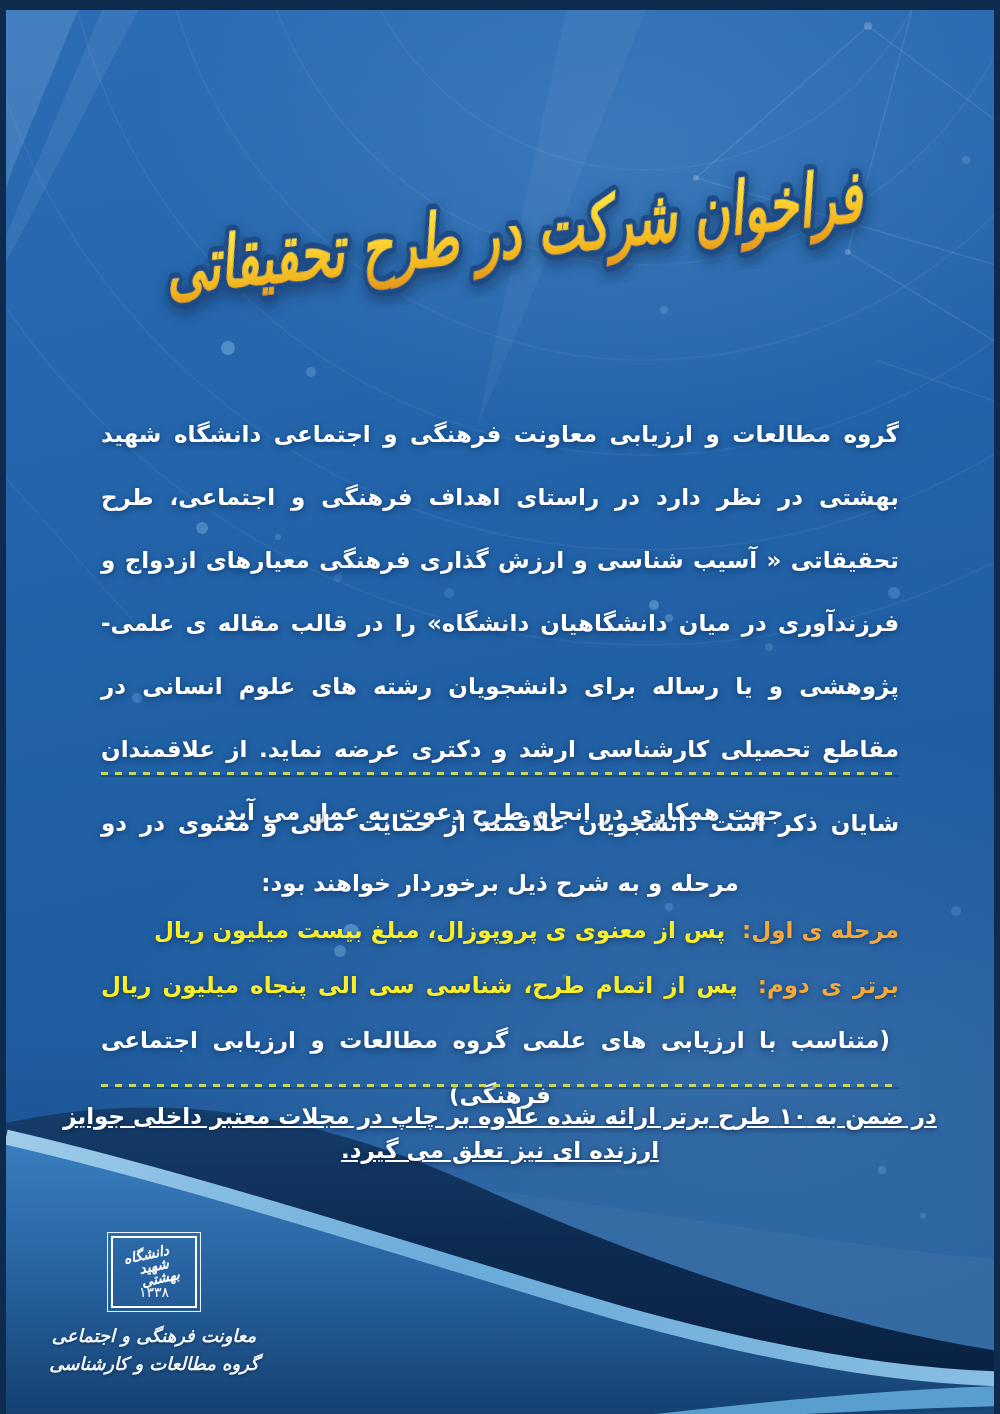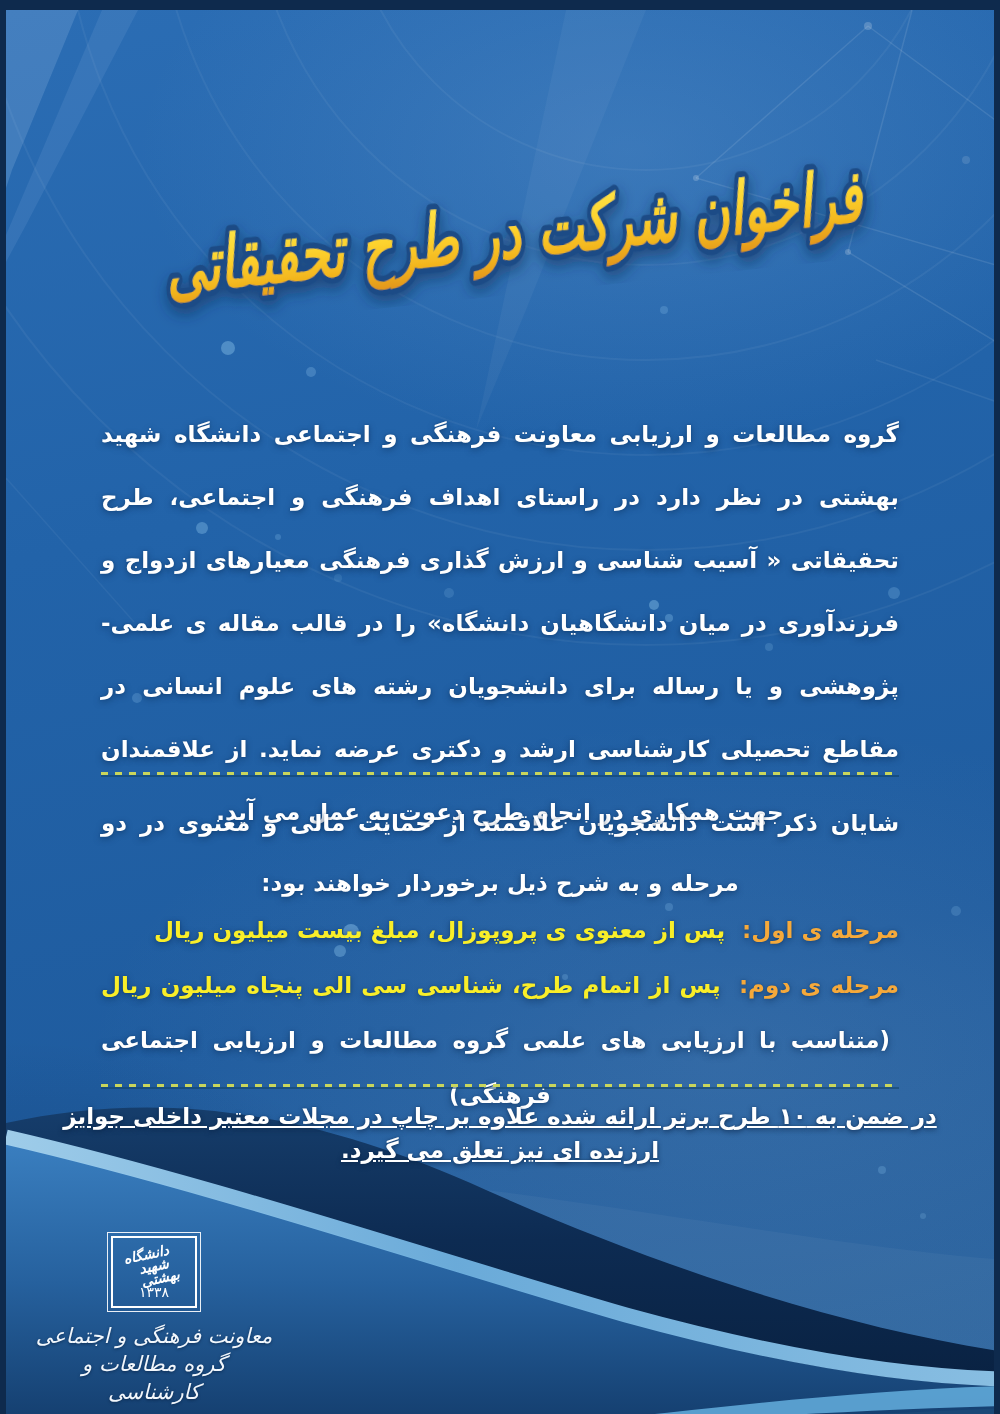--- a/index.html
+++ b/index.html
@@ -87,22 +87,22 @@
   }
   .logo-cal .l1{transform:translateX(-5px);}
   .logo-cal .l3{transform:translateX(4px);}
   .logo-year{
     color:#fff;font-size:14px;line-height:9px;margin-top:2px;letter-spacing:1px;direction:rtl;font-family:Liberation Serif, serif;
   }
 
   .org{
     position:absolute;left:28px;top:1312px;width:240px;
     direction:rtl;text-align:center;
-    color:#f2f7fc;font-weight:normal;font-style:italic;
-    font-size:21px;line-height:28px;
+    color:#f2f7fc;font-weight:bold;font-style:italic;
+    font-size:18px;line-height:28px;
     text-shadow:0 1px 3px rgba(8,30,62,.65);
   }
 </style>
 </head>
 <body>
 
 <div class="page">
 
   <svg class="bg-svg" width="1000" height="1414" viewBox="0 0 1000 1414">
     <defs>
@@ -208,21 +208,21 @@
   <div class="sep sep1"></div>
 
   <div class="fa support">شایان ذکر است دانشجویان علاقمند از حمایت مالی و معنوی در دو مرحله و به شرح ذیل برخوردار خواهند بود:</div>
 
   <div class="fa stages">
     <div class="stage first">
       <span class="stage-label">مرحله ی اول:</span>
       <span class="stage-amount">پس از معنوی ی پروپوزال، مبلغ بیست میلیون ریال</span>
     </div>
     <div class="stage second">
-      <span class="stage-label">مرحله ی دوم:</span>
+      <span class="stage-label">برتر ی دوم:</span>
       <span class="stage-amount">پس از اتمام طرح، شناسی سی الی پنجاه میلیون ریال</span>
       <span class="stage-note">(متناسب با ارزیابی های علمی گروه مطالعات و ارزیابی اجتماعی فرهنگی)</span>
     </div>
   </div>
 
   <div class="sep sep2"></div>
 
   <div class="fa footer-note">در ضمن به ۱۰ طرح برتر ارائه شده علاوه بر چاپ در مجلات معتبر داخلی جوایز ارزنده ای نیز تعلق می گیرد.</div>
 
   <div class="logo-frame">

